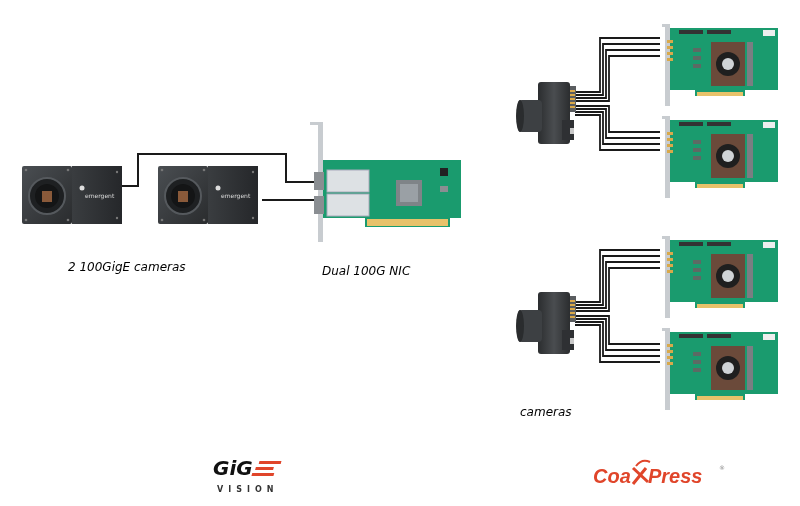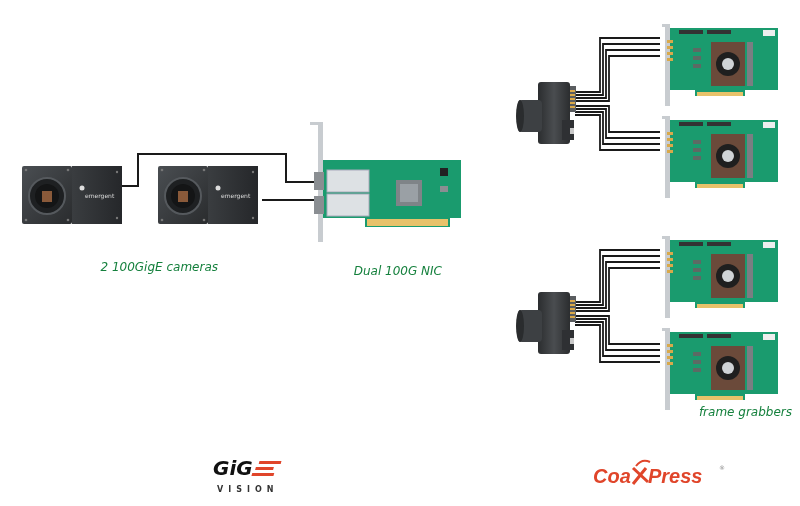--- a/index.html
+++ b/index.html
@@ -1,17 +1,17 @@
 <!DOCTYPE html>
 <html><head>
   <meta charset="utf-8">
   <style>
     html, body { margin: 0; padding: 0; background: #ffffff; }
     body { width: 800px; height: 506px; position: relative; overflow: hidden; font-family: "DejaVu Sans", sans-serif; }
-    .caption { position: absolute; font-style: italic; font-size: 12px; color: #15803d; text-align: right; }
+    .caption { position: absolute; font-style: italic; font-size: 12px; color: #000000; text-align: left; }
     svg { position: absolute; left: 0; top: 0; }
   </style>
 </head>
 <body>
 
 <svg width="800" height="506" viewBox="0 0 800 506">
   <defs>
     <linearGradient id="camFront" x1="0" y1="0" x2="1" y2="1">
       <stop offset="0" stop-color="#4a4e52"></stop>
       <stop offset="1" stop-color="#2a2c2e"></stop>
@@ -151,16 +151,16 @@
     <path d="M636 466 Q642 458 650 462" stroke="#e0452a" stroke-width="2" fill="none"></path>
     <text x="648" y="483" font-family="Liberation Sans, sans-serif" font-size="20" font-weight="bold" font-style="italic" fill="#e0452a">Press</text>
     <text x="719" y="470" font-family="DejaVu Sans, sans-serif" font-size="6" fill="#888">®</text>
   </g>
 </svg>
 
 <div class="caption" style="left:68px; top:260px; width:150px;">2 100GigE cameras</div>
 <div class="caption" style="left:322px; top:264px; width:120px;">Dual 100G NIC</div>
 
 <div class="caption" style="left:520px; top:404px; width:100px; line-height:17px;">
+  <div>cameras</div>
 </div>
 <div class="caption" style="left:672px; top:404px; width:120px; line-height:17px;">
-  <div>frame grabbers</div>
 </div>
 
 </body></html>

